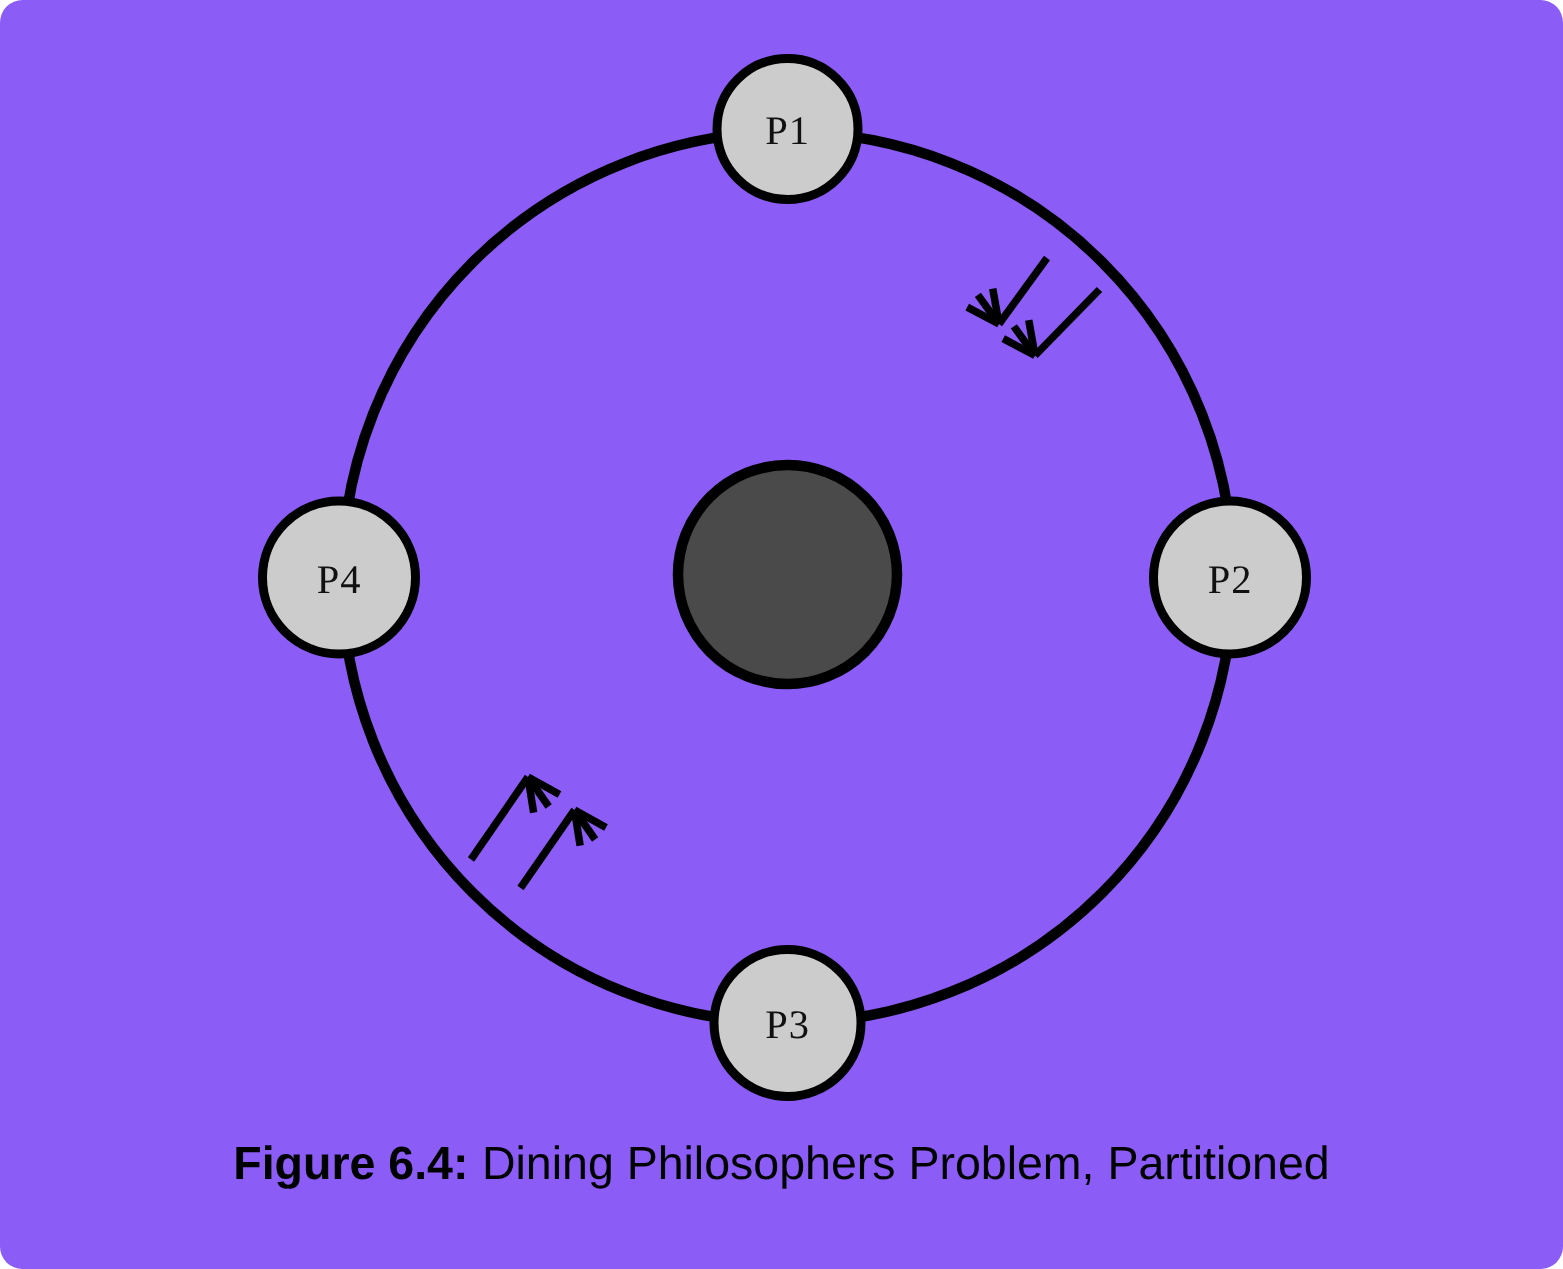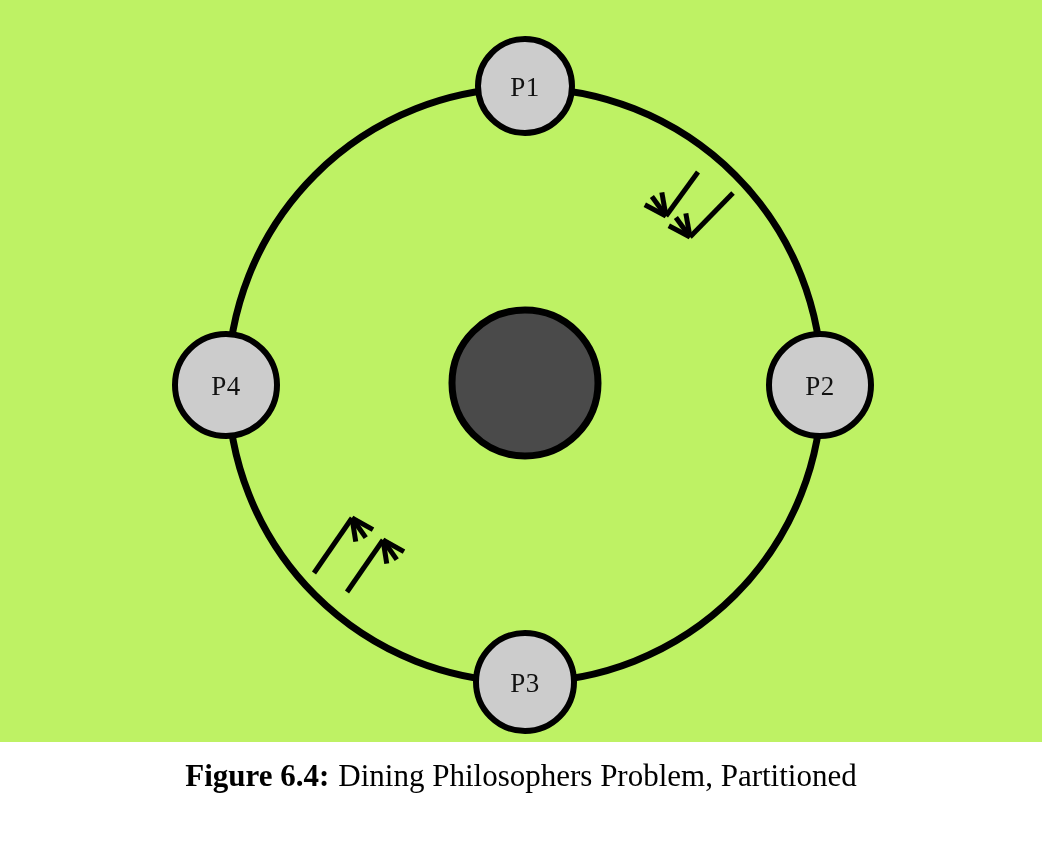--- a/index.html
+++ b/index.html
@@ -9,22 +9,23 @@
   }
   body {
     width: 1042px;
     height: 846px;
     font-family: "Liberation Serif", "DejaVu Serif", serif;
     overflow: hidden;
   }
   #figure-root {
     position: relative;
     width: 1042px;
-    height: 742px;
-    background: #bef264;
+    height: 846px;
+    background: #8b5cf6;
+    border-radius: 15px;
   }
   #diagram-canvas {
     position: absolute;
     left: 0;
     top: 0;
     width: 1042px;
     height: 846px;
     display: block;
   }
   .node-label {
@@ -34,21 +35,21 @@
     text-anchor: middle;
     dominant-baseline: central;
     letter-spacing: 0.5px;
   }
   #figure-caption {
     position: absolute;
     left: 0;
     top: 758px;
     width: 1042px;
     text-align: center;
-    font-family: Liberation Serif, serif;
+    font-family: Liberation Sans, sans-serif;
     font-size: 31px;
     color: #000000;
     white-space: nowrap;
   }
   #figure-caption .caption-number {
     font-weight: bold;
   }
   #figure-caption .caption-text {
     font-weight: normal;
   }

